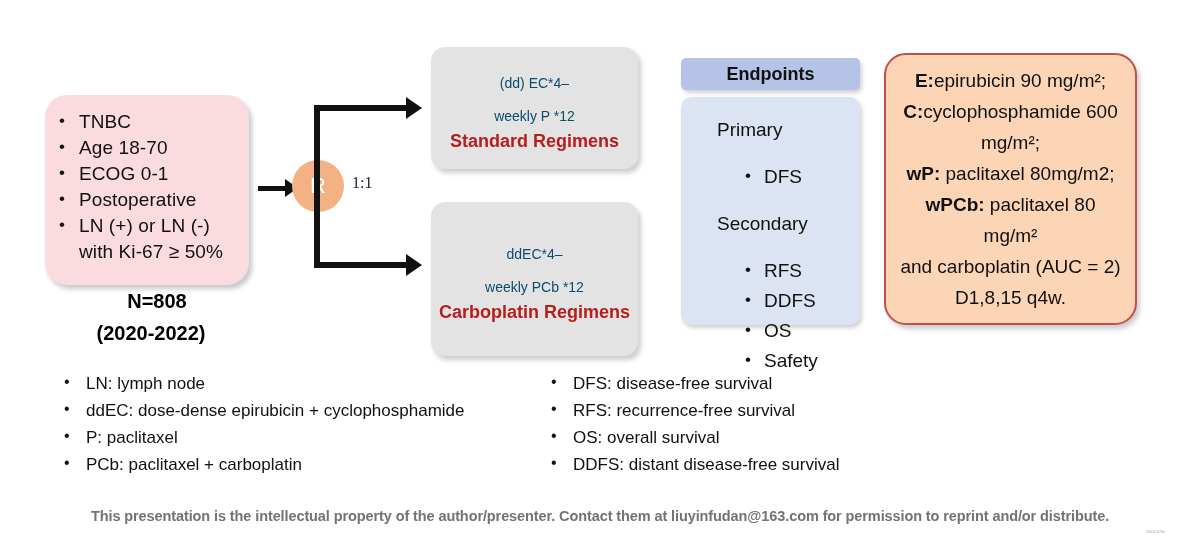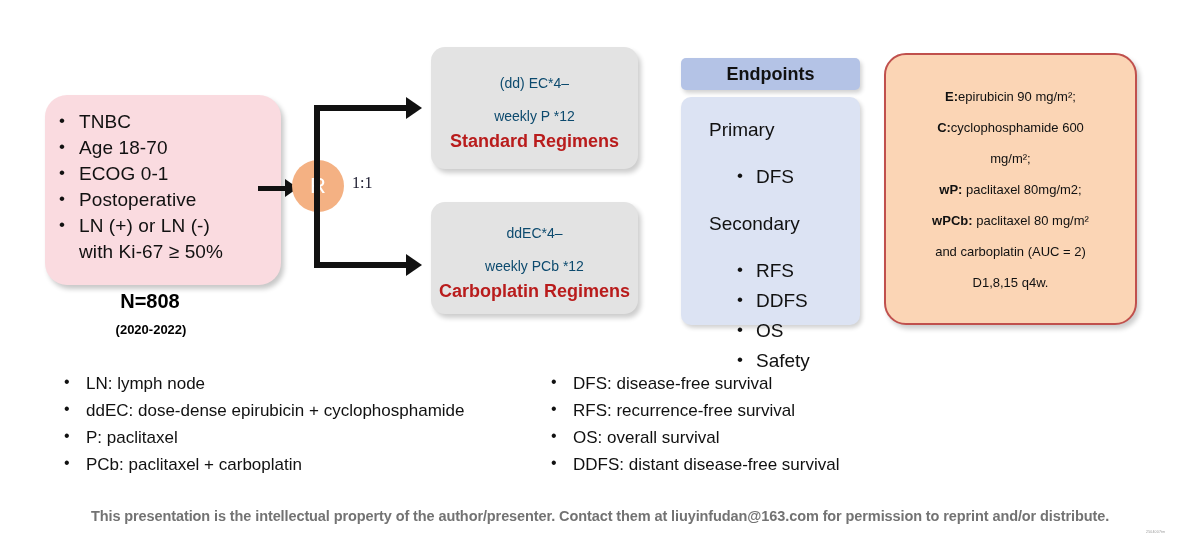--- a/index.html
+++ b/index.html
@@ -6,40 +6,40 @@
   body{
     width:1200px;height:543px;background:#ffffff;
     font-family:"Liberation Sans",sans-serif;
     overflow:hidden;position:relative;
   }
   .stage{position:absolute;left:0;top:0;width:1200px;height:543px;}
   .abs{position:absolute;box-sizing:border-box;}
 
   
   #elig{
-    left:45px;top:95px;width:236px;height:190px;
+    left:45px;top:95px;width:204px;height:190px;
     background:#FADBE0;border-radius:22px;
     box-shadow:3px 4px 5px rgba(0,0,0,.22);
   }
   #elig ul{margin:0;padding:14px 8px 0 34px;list-style:none;}
   #elig li{
     font-size:19px;color:#111;line-height:26px;
     position:relative;letter-spacing:.1px;
   }
   #elig li::before{
     content:"\2022";position:absolute;left:-20px;top:-1px;
     font-size:17px;color:#111;
   }
   #nlabel{
-    left:44px;top:290px;width:212px;text-align:center;
+    left:51px;top:290px;width:212px;text-align:center;
     font-size:20px;font-weight:bold;color:#000;
   }
   #ylabel{
     left:45px;top:322px;width:212px;text-align:center;
-    font-size:13px;font-weight:bold;color:#000;
+    font-size:20px;font-weight:bold;color:#000;
   }
 
   
   #inArrowLine{left:258px;top:186px;width:30px;height:5px;background:#111;}
   #inArrowHead{
     left:285px;top:179px;width:0;height:0;
     border-left:13px solid #111;
     border-top:9px solid transparent;border-bottom:9px solid transparent;
   }
   #rcirc{
@@ -64,57 +64,57 @@
   }
 
   
   .arm{
     width:207px;background:#E3E3E3;border-radius:14px;
     box-shadow:3px 4px 5px rgba(0,0,0,.20);
     display:flex;flex-direction:column;align-items:center;
     justify-content:center;text-align:center;
   }
   #armTop{left:431px;top:47px;height:122px;}
-  #armBot{left:431px;top:202px;height:112px;}
+  #armBot{left:431px;top:202px;height:154px;}
   .arm .ln{font-size:14px;color:#0c4a6e;line-height:25px;margin-top:8px;}
   .arm .bd{font-size:18px;color:#b91c1c;line-height:25px;font-weight:bold;}
 
   
   #epHead{
     left:681px;top:58px;width:179px;height:32px;
     background:#B4C3E6;border-radius:5px;
     box-shadow:2px 3px 4px rgba(0,0,0,.18);
     display:flex;align-items:center;justify-content:center;
     font-size:18px;font-weight:bold;color:#111;
   }
   #epBody{
     left:681px;top:97px;width:179px;height:228px;
     background:#DCE3F3;border-radius:10px;
     box-shadow:2px 3px 4px rgba(0,0,0,.18);
-    padding:18px 0 0 8px;
+    padding:18px 0 0 16px;
   }
   #epBody .grp{font-size:19px;color:#111;padding-left:20px;line-height:30px;}
   #epBody ul{margin:17px;padding:0 0 0 50px;list-style:none;}
   #epBody li{
     font-size:19px;color:#111;line-height:30px;position:relative;
   }
   #epBody li::before{
     content:"\2022";position:absolute;left:-19px;top:-1px;font-size:17px;
   }
 
   
   #drug{
     left:884px;top:53px;width:253px;height:272px;
     background:#FBD5B5;border:2px solid #C0504D;border-radius:22px;
     box-shadow:3px 4px 5px rgba(0,0,0,.20);
     display:flex;flex-direction:column;align-items:center;
     justify-content:center;text-align:center;padding:0 10px;
   }
   #drug .dl{
-    font-size:13px;color:#111;line-height:31px;
+    font-size:19px;color:#111;line-height:31px;
     width:100%;text-align:center;
   }
   #drug .dl b{font-weight:bold;}
 
   
   .legend{list-style:none;margin:0;padding:0;}
   .legend li{
     font-size:17px;color:#111;line-height:27px;
     position:relative;padding-left:28px;
   }

